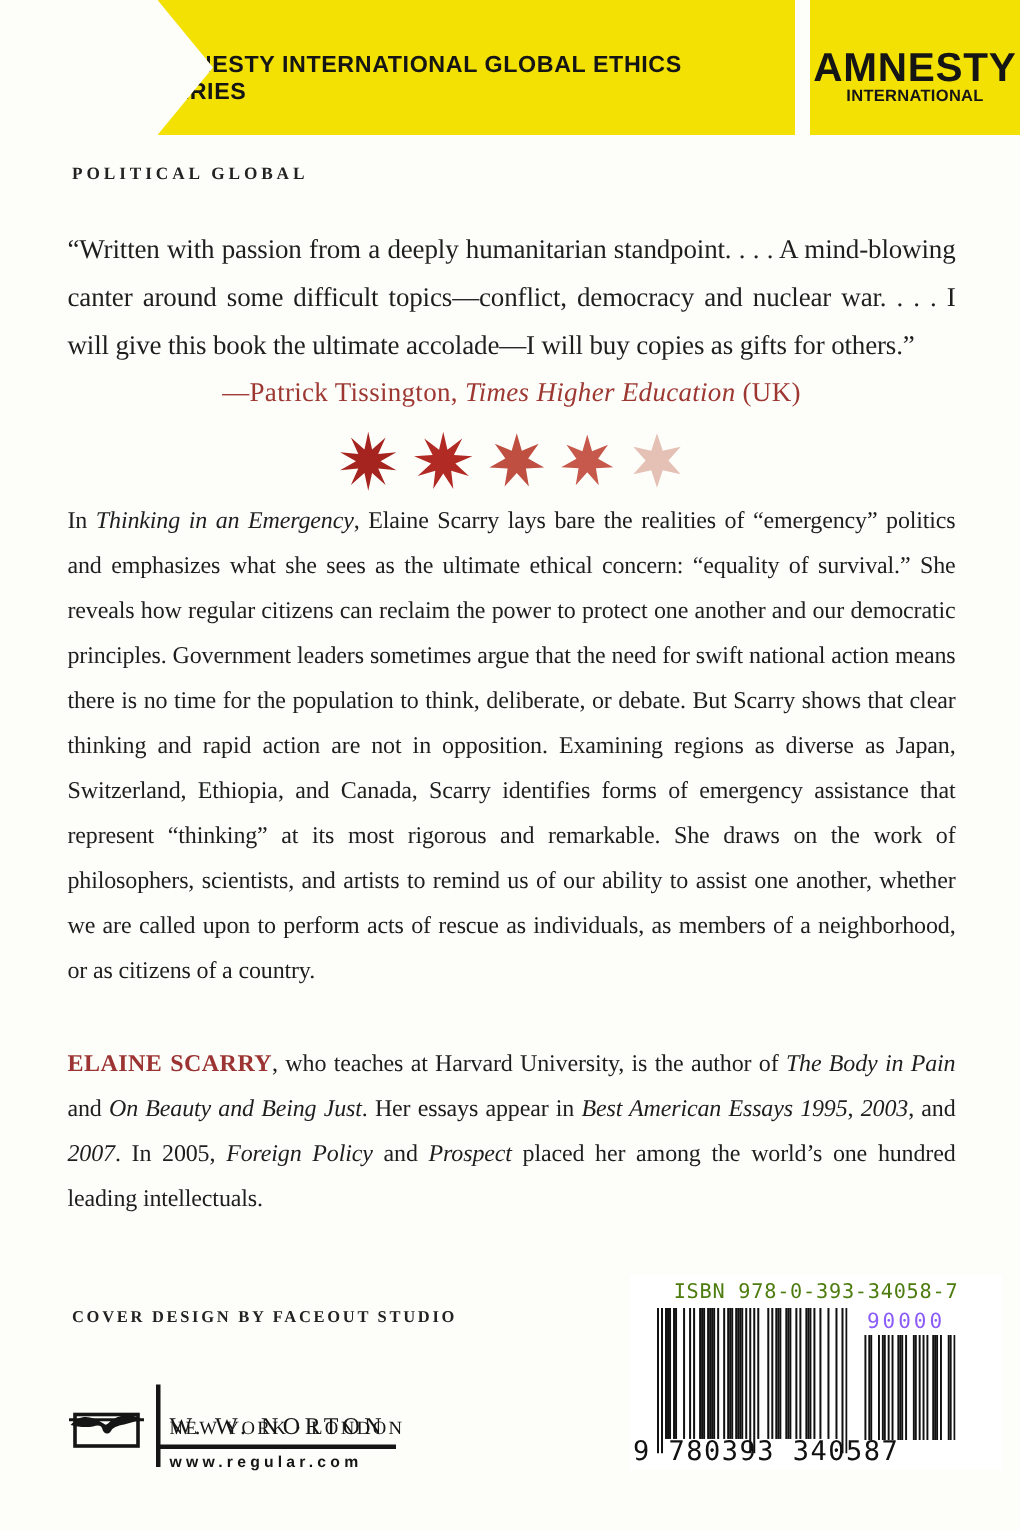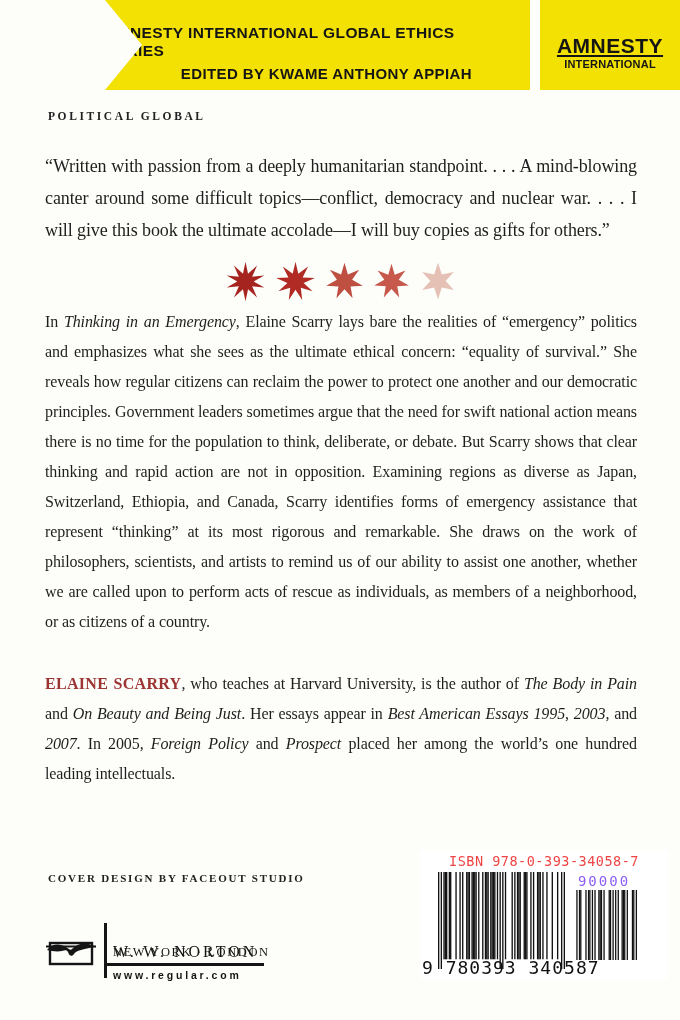--- a/index.html
+++ b/index.html
@@ -18,21 +18,21 @@
     font-family:"Liberation Sans",sans-serif;font-weight:bold;color:#151515;
   }
   .ribbon .l1{font-size:15.5px;letter-spacing:.4px;}
   .ribbon .l2{font-size:15px;letter-spacing:.4px;margin-top:5px;}
   .ai-box{
     position:absolute;left:540px;top:0;width:140px;height:90px;background:#f3e103;
     display:flex;flex-direction:column;justify-content:center;align-items:center;
     padding-top:14px;box-sizing:border-box;
     font-family:"Liberation Sans",sans-serif;font-weight:bold;color:#151515;
   }
-  .ai-box .big{font-size:21px;letter-spacing:.5px;line-height:21px;text-decoration:underline;}
+  .ai-box .big{font-size:27px;letter-spacing:.5px;line-height:21px;}
   .ai-box .small{font-size:11px;letter-spacing:.2px;margin-top:2px;}
   
   .category{
     position:absolute;left:48px;top:110px;
     font-size:11.5px;font-weight:600;letter-spacing:2.6px;color:#222;
   }
   
   .col{position:absolute;left:45px;top:150px;width:592px;}
   .quote{font-size:18px;line-height:32px;text-align:justify;letter-spacing:-.1px;}
   .attribution{
@@ -53,45 +53,45 @@
   .norton{position:absolute;left:46px;top:922px;width:240px;height:64px;}
   .norton .bird{position:absolute;left:0;top:15px;}
   .norton .vline{position:absolute;left:58px;top:1px;width:2.5px;height:55px;background:#151515;}
   .norton .name{position:absolute;left:67px;top:1px;font-size:16px;letter-spacing:3px;color:#151515;white-space:nowrap;margin-top:20px;}
   .norton .cities{position:absolute;left:67px;top:23px;font-size:12.5px;letter-spacing:1.6px;color:#151515;white-space:nowrap;}
   .norton .hline{position:absolute;left:58px;top:41px;width:160px;height:2.5px;background:#151515;}
   .norton .url{position:absolute;left:67px;top:47px;font-family:"Liberation Sans",sans-serif;font-weight:bold;font-size:10.5px;letter-spacing:2.8px;color:#151515;white-space:nowrap;}
   
   .bc-box{position:absolute;left:420px;top:850px;width:248px;height:130px;background:#fff;}
   .bc-isbn{position:absolute;left:0;top:3px;width:100%;text-align:center;
-    font-family:"DejaVu Sans Mono",monospace;font-size:13.5px;letter-spacing:.5px;color:#ef4444;white-space:nowrap;}
+    font-family:"DejaVu Sans Mono",monospace;font-size:13.5px;letter-spacing:.5px;color:#4d7c0f;white-space:nowrap;}
   .bc-main{position:absolute;left:18px;top:22px;width:127px;height:97px;}
   .bc-addon{position:absolute;left:155px;top:40px;width:62px;height:70px;}
   .bc-price{position:absolute;left:150px;top:23px;width:68px;text-align:center;
     font-family:"DejaVu Sans Mono",monospace;font-size:14px;letter-spacing:2px;color:#8b5cf6;}
   .bc-digits{position:absolute;left:2px;top:107px;
     font-family:"DejaVu Sans Mono",monospace;font-size:18px;letter-spacing:1px;color:#111;white-space:nowrap;}
   svg{display:block;}
 </style>
 </head>
 <body>
 
 <div class="ribbon">
   <div class="l1">AMNESTY INTERNATIONAL GLOBAL ETHICS SERIES</div>
-  <div class="l2">EDITED BY KWAME ANTHONY APPIAH</div>
 </div>
 <div class="ai-box">
   <div class="big">AMNESTY</div>
   <div class="small">INTERNATIONAL</div>
 </div>
 
 <div class="category">POLITICAL GLOBAL</div>
 
 <div class="col">
   <div class="quote">“Written with passion from a deeply humanitarian standpoint.&nbsp;.&nbsp;.&nbsp;. A mind-blowing canter around some difficult topics—conflict, democracy and nuclear war.&nbsp;.&nbsp;.&nbsp;. I will give this book the ultimate accolade—I will buy copies as gifts for others.”</div>
+  <div class="attribution"><span>—Patrick Tissington, </span><span class="i">Times Higher Education</span><span> (UK)</span></div>
   <div class="stars">
       <svg width="41" height="41" viewBox="0 0 100 100">
         <polygon points="50.0,2.0 56.2,31.0 78.2,11.2 66.2,38.2 95.7,35.2 70.0,50.0 95.7,64.8 66.2,61.8 78.2,88.8 56.2,69.0 50.0,98.0 43.8,69.0 21.8,88.8 33.8,61.8 4.3,64.8 30.0,50.0 4.3,35.2 33.8,38.2 21.8,11.2 43.8,31.0" fill="#a6241f"></polygon>
       </svg>
       <svg width="41" height="41" viewBox="0 0 100 100">
         <polygon points="50.0,2.0 56.8,31.2 80.9,13.2 67.3,40.0 97.3,41.7 69.7,53.5 91.6,74.0 62.9,65.3 66.4,95.1 50.0,70.0 33.6,95.1 37.1,65.3 8.4,74.0 30.3,53.5 2.7,41.7 32.7,40.0 19.1,13.2 43.2,31.2" fill="#b12a24"></polygon>
       </svg>
       <svg width="39" height="39" viewBox="0 0 100 100">
         <polygon points="50.0,2.0 58.7,32.0 87.5,20.1 69.5,45.5 96.8,60.7 65.6,62.5 70.8,93.2 50.0,70.0 29.2,93.2 34.4,62.5 3.2,60.7 30.5,45.5 12.5,20.1 41.3,32.0" fill="#bf4f41"></polygon>
       </svg>

